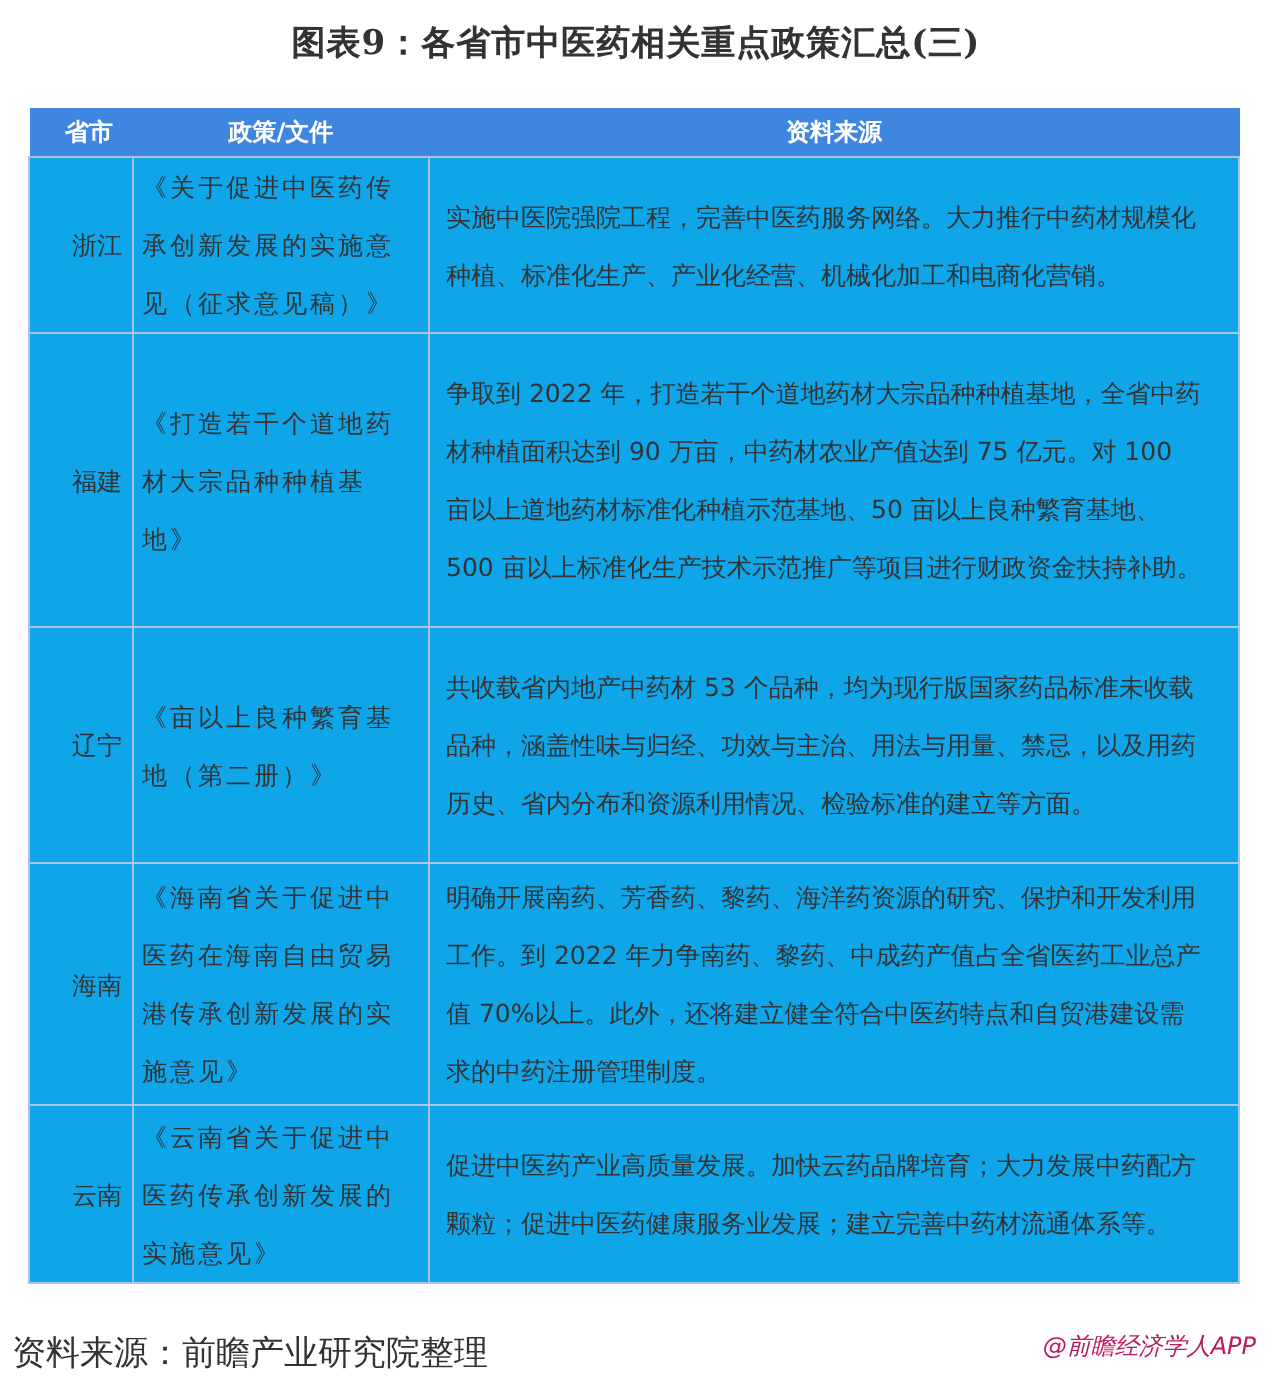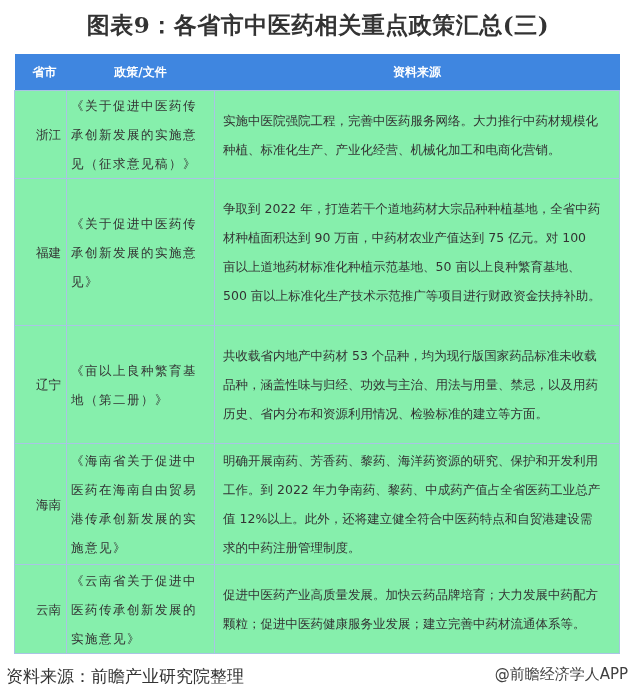--- a/index.html
+++ b/index.html
@@ -1,32 +1,32 @@
 <!DOCTYPE html>
 <html><head>
 <meta charset="utf-8">
 <style>
   html, body { margin:0; padding:0; background:#ffffff; }
   body { width:636px; height:694px; position:relative; overflow:hidden;
          font-family:"DejaVu Sans","Liberation Sans",sans-serif; color:#222; }
   .title { position:absolute; top:10px; left:0; width:636px; text-align:center;
-           font-size:23px; font-weight:bold; color:#333; letter-spacing:0.5px;
+           font-size:17px; font-weight:bold; color:#333; letter-spacing:0.5px;
            font-family:"DejaVu Serif","Liberation Serif",serif; }
   table { position:absolute; left:14px; top:54px; width:605px; border-collapse:collapse;
           table-layout:fixed; }
-  th { background:#3f86e0; color:#fff; font-size:12px; font-weight:bold; height:36px;
+  th { background:#3f86e0; color:#fff; font-size:12px; font-weight:bold; height:24px;
        padding:0; border:none; }
-  td { background:#86efac; border:1px solid #a9c4e4; font-size:12.5px; line-height:29px;
+  td { background:#0ea5e9; border:1px solid #a9c4e4; font-size:12.5px; line-height:29px;
        color:#333; vertical-align:middle; padding:0 4px; }
   td.prov { padding-left:21px; }
   td.policy { padding-left:4px; letter-spacing:1.5px; }
   td.content { padding:2px 18px 2px 8px; }
   .th-prov { text-align:left; padding-left:18px; }
   .footer-left { position:absolute; left:6px; top:665px; font-size:17px; color:#333; }
-  .footer-right { position:absolute; right:8px; top:665px; font-size:15px; color:#404040; }
+  .footer-right { position:absolute; right:8px; top:665px; font-size:12px; color:#be185d;font-style:italic; }
 </style>
 </head>
 <body>
 
 <div class="title">图表9：各省市中医药相关重点政策汇总(三)</div>
 
 <table>
   <colgroup>
     <col style="width:52px">
     <col style="width:148px">
@@ -40,32 +40,32 @@
     </tr>
   </thead>
   <tbody>
     <tr style="height:85px">
       <td class="prov">浙江</td>
       <td class="policy">《关于促进中医药传承创新发展的实施意见（征求意见稿）》</td>
       <td class="content">实施中医院强院工程，完善中医药服务网络。大力推行中药材规模化种植、标准化生产、产业化经营、机械化加工和电商化营销。</td>
     </tr>
     <tr style="height:147px">
       <td class="prov">福建</td>
-      <td class="policy">《关于促进中医药传承创新发展的实施意见》</td>
+      <td class="policy">《打造若干个道地药材大宗品种种植基地》</td>
       <td class="content">争取到 2022 年，打造若干个道地药材大宗品种种植基地，全省中药材种植面积达到 90 万亩，中药材农业产值达到 75 亿元。对 100 亩以上道地药材标准化种植示范基地、50 亩以上良种繁育基地、500 亩以上标准化生产技术示范推广等项目进行财政资金扶持补助。</td>
     </tr>
     <tr style="height:118px">
       <td class="prov">辽宁</td>
       <td class="policy">《亩以上良种繁育基地（第二册）》</td>
       <td class="content">共收载省内地产中药材 53 个品种，均为现行版国家药品标准未收载品种，涵盖性味与归经、功效与主治、用法与用量、禁忌，以及用药历史、省内分布和资源利用情况、检验标准的建立等方面。</td>
     </tr>
     <tr style="height:116px">
       <td class="prov">海南</td>
       <td class="policy">《海南省关于促进中医药在海南自由贸易港传承创新发展的实施意见》</td>
-      <td class="content">明确开展南药、芳香药、黎药、海洋药资源的研究、保护和开发利用工作。到 2022 年力争南药、黎药、中成药产值占全省医药工业总产值 12%以上。此外，还将建立健全符合中医药特点和自贸港建设需求的中药注册管理制度。</td>
+      <td class="content">明确开展南药、芳香药、黎药、海洋药资源的研究、保护和开发利用工作。到 2022 年力争南药、黎药、中成药产值占全省医药工业总产值 70%以上。此外，还将建立健全符合中医药特点和自贸港建设需求的中药注册管理制度。</td>
     </tr>
     <tr style="height:89px">
       <td class="prov">云南</td>
       <td class="policy">《云南省关于促进中医药传承创新发展的实施意见》</td>
       <td class="content">促进中医药产业高质量发展。加快云药品牌培育；大力发展中药配方颗粒；促进中医药健康服务业发展；建立完善中药材流通体系等。</td>
     </tr>
   </tbody>
 </table>
 
 <div class="footer-left">资料来源：前瞻产业研究院整理</div>

